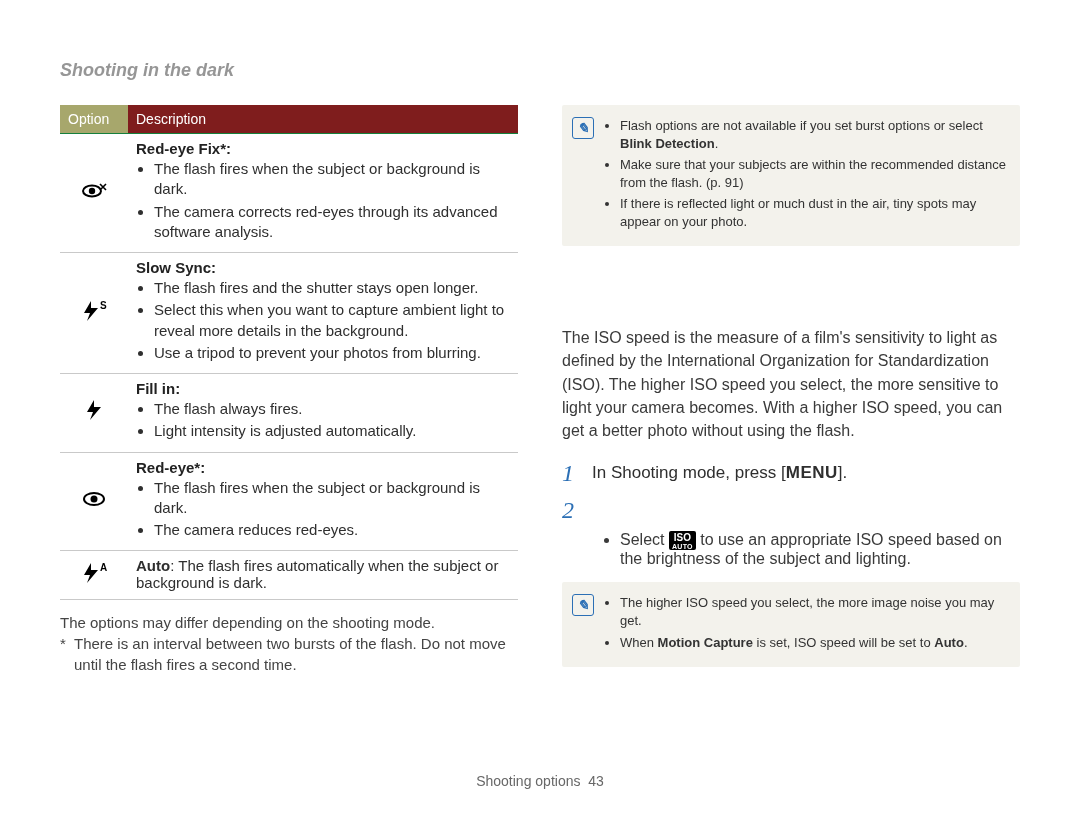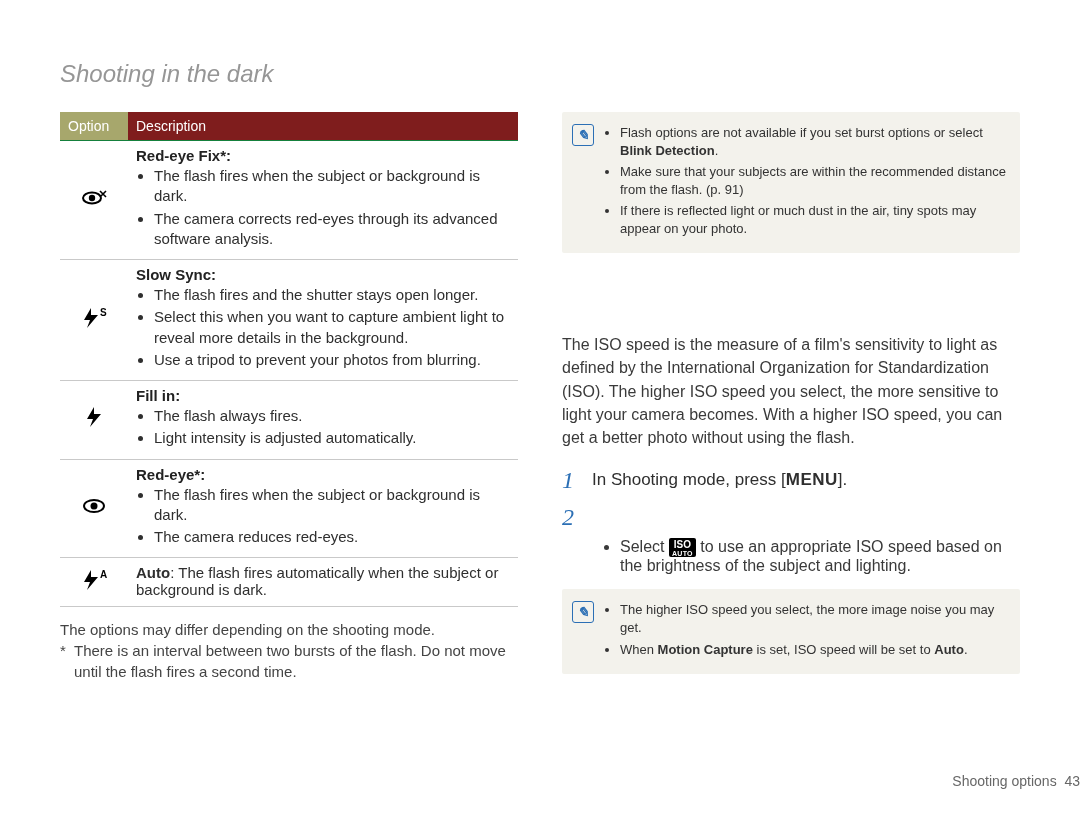--- a/index.html
+++ b/index.html
@@ -13,23 +13,23 @@
     overflow: hidden;
   }
   .page {
     position: relative;
     width: 1080px;
     height: 815px;
     box-sizing: border-box;
     padding: 60px 60px 30px 60px;
   }
   .page-header {
-    font-size: 24px;
+    font-size: 18px;
     font-style: italic;
-    font-weight: 400;
+    font-weight: 700;
     color: #969696;
     margin-bottom: 24px;
   }
   .columns {
     display: flex;
     gap: 44px;
   }
   .col {
     flex: 1 1 0;
   }
@@ -208,21 +208,21 @@
     padding-left: 30px;
     margin: -2px 0 14px 28px;
     color: #3a3a3a;
   }
 
   .page-footer {
     position: absolute;
     bottom: 26px;
     left: 0;
     right: 0;
-    text-align: right;
+    text-align: center;
     font-size: 14px;
     color: #676767;
   }
 
   
   .flash-icon-svg { width: 28px; height: 24px; }
 </style>
 </head>
 <body>
 

